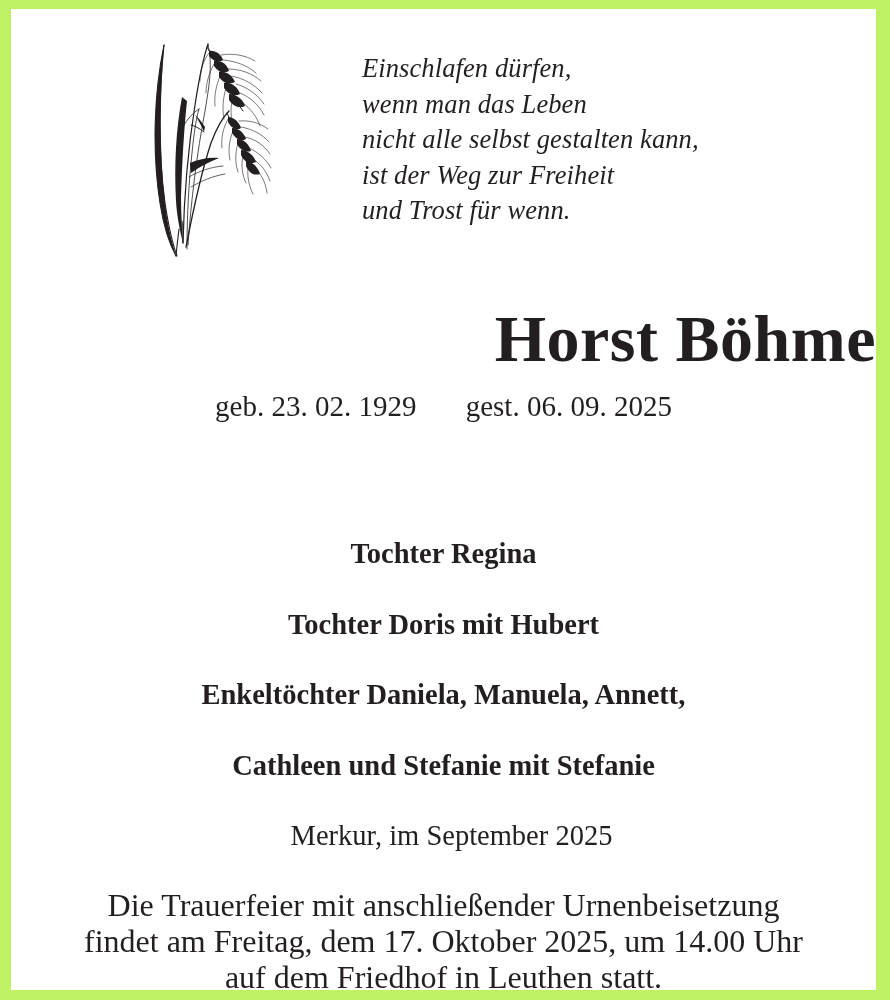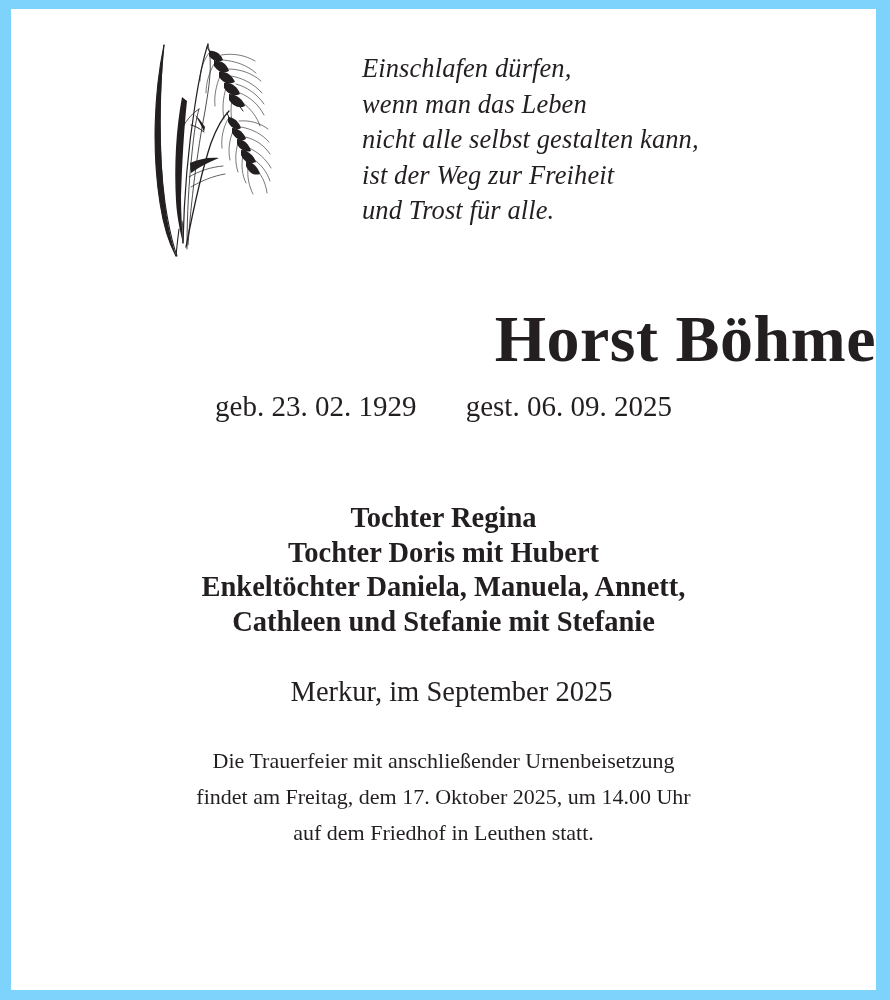--- a/index.html
+++ b/index.html
@@ -10,21 +10,21 @@
   }
   body {
     font-family: "Liberation Serif", "DejaVu Serif", serif;
   }
 
   .notice {
     position: relative;
     width: 890px;
     height: 1000px;
     box-sizing: border-box;
-    background: #7dd3fc;
+    background: #bef264;
     padding: 9px 14px 10px 11px;
     overflow: hidden;
   }
 
   .notice-inner {
     position: relative;
     width: 100%;
     height: 100%;
     background: #ffffff;
     box-sizing: border-box;
@@ -105,39 +105,39 @@
   
   .survivors {
     position: relative;
     top: 136px;
     text-align: center;
     font-weight: bold;
     font-size: 28.5px;
     line-height: 34.5px;
     color: #231f20;
   }
-  .survivors span { display: block; }
+  .survivors span { display: block; margin-top: 36px; }
 
   
   .place-line {
     position: relative;
     top: 172px;
     text-align: center;
     font-size: 28.5px;
     line-height: 34px;
     color: #231f20;
     padding-left: 16px;
   }
 
   
   .arrangements {
     position: relative;
     top: 206px;
     text-align: center;
-    font-size: 22px;
+    font-size: 32px;
     line-height: 36px;
     color: #231f20;
   }
   .arrangements span { display: block; }
 </style>
 </head>
 <body>
 
 <div class="notice">
   <div class="notice-inner">
@@ -218,21 +218,21 @@
             <path d="M40 212 C 40 202, 40 196, 39 190" stroke-width="0.9"></path>
           </g>
         </svg>
       </div>
 
       <div class="poem">
         <span class="poem-line">Einschlafen dürfen,</span>
         <span class="poem-line">wenn man das Leben</span>
         <span class="poem-line">nicht alle selbst gestalten kann,</span>
         <span class="poem-line">ist der Weg zur Freiheit</span>
-        <span class="poem-line">und Trost für alle.</span>
+        <span class="poem-line">und Trost für wenn.</span>
       </div>
     </div>
 
     <h1 class="deceased-name">Horst Böhme</h1>
 
     <div class="dates-row">
       <span class="date-birth">geb. 23. 02. 1929</span>
       <span class="date-death">gest. 06. 09. 2025</span>
     </div>
 

